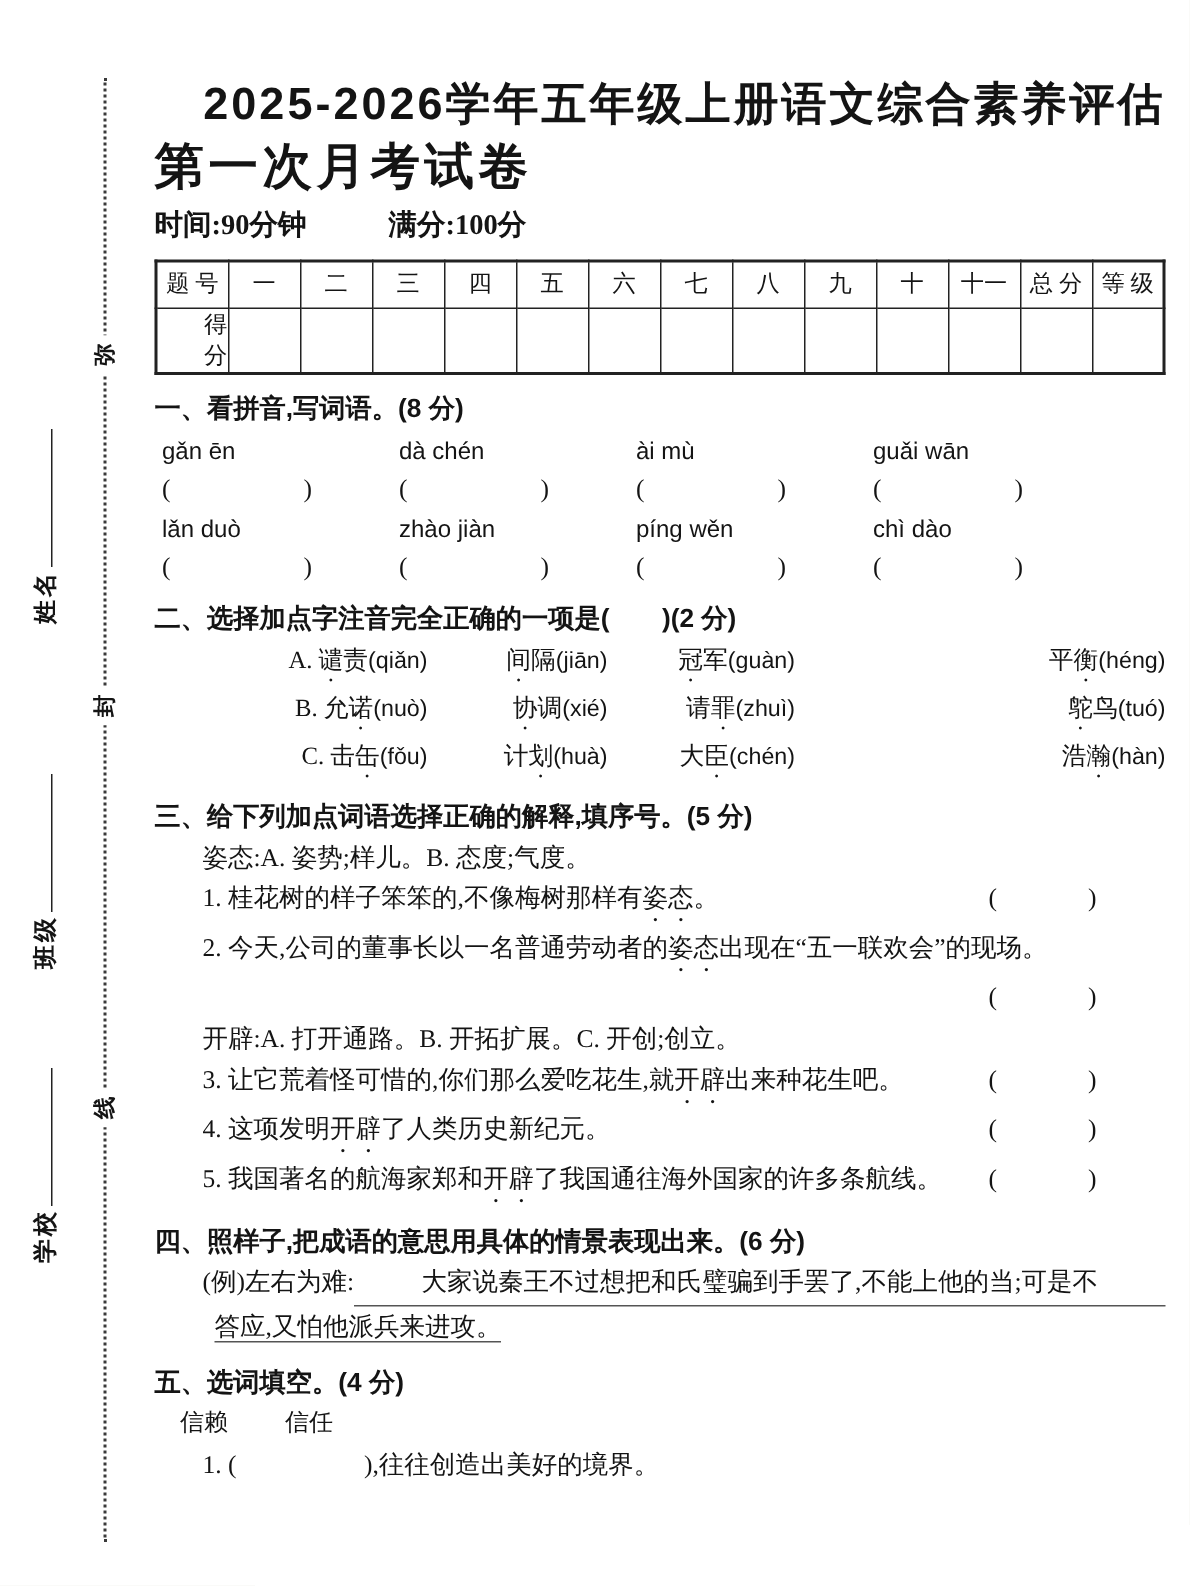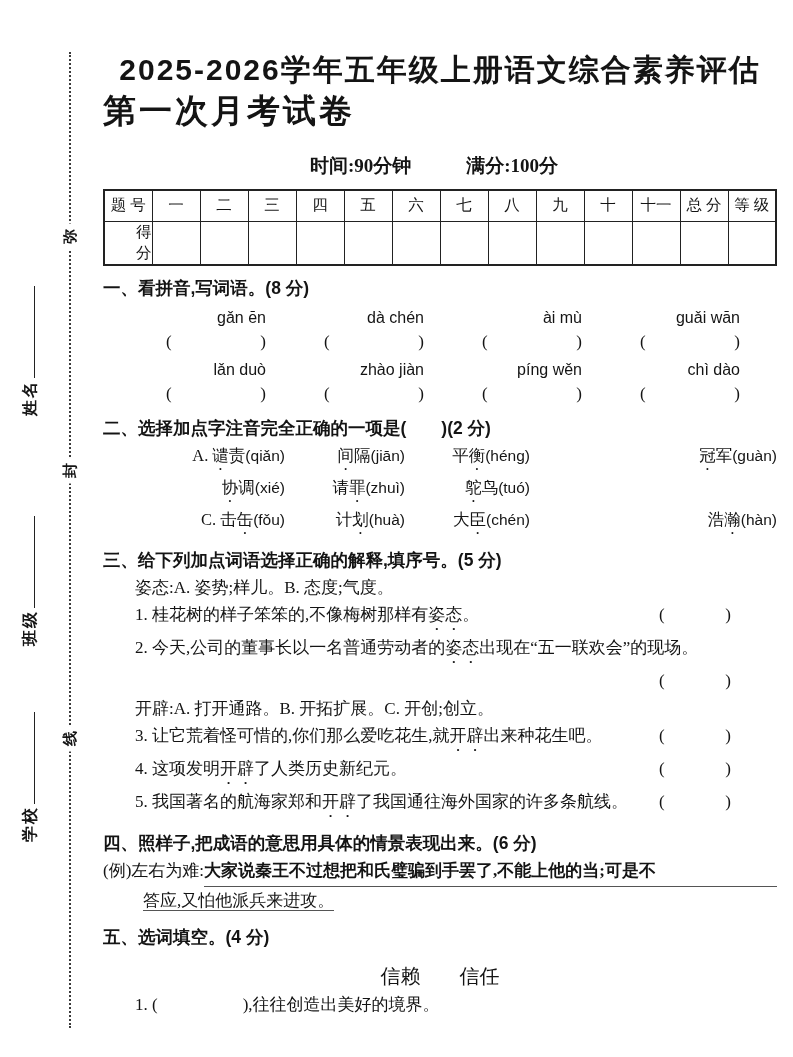--- a/index.html
+++ b/index.html
@@ -20,68 +20,68 @@
   .side-field .side-label{letter-spacing:2px;}
   .side-field .side-line{display:inline-block;width:92px;height:14px;
                          border-bottom:1.5px solid #222;margin-left:2px;}
   .sf-name{left:-44px;top:330px;}
   .sf-class{left:-44px;top:560px;}
   .sf-school{left:-44px;top:756px;}
 
   
   .content{position:absolute;left:103px;top:0;width:674px;}
 
-  .title1{margin:50px 0 0;text-align:center;font-family:"Liberation Sans",sans-serif;
+  .title1{margin:50px 0 0;text-align:right;font-family:"Liberation Sans",sans-serif;
           font-weight:bold;font-size:30px;line-height:1.3;letter-spacing:2px;}
   .title2{margin:1px 0 0;text-align:left;font-family:"Liberation Sans",sans-serif;
           font-weight:bold;font-size:33px;line-height:1.3;letter-spacing:3px;}
-  .meta{margin-top:20px;text-align:center;padding-right:12px;font-weight:bold;font-size:19px;}
+  .meta{margin-top:4px;text-align:left;padding-right:12px;font-weight:bold;font-size:19px;}
   .meta .meta-score{margin-left:50px;}
 
   table.score{width:100%;border-collapse:collapse;margin-top:10px;table-layout:fixed;
               border:2px solid #222;}
   table.score td{border:1px solid #222;text-align:center;font-size:15.5px;padding:0;}
   table.score tr.hd td{height:30px;}
   table.score tr.bd td{height:33px;padding-left:31px;}
 
   .sec-h{font-family:"Liberation Sans",sans-serif;font-weight:bold;font-size:17.5px;
          line-height:27px;margin-top:9px;}
 
   
   .pyrow,.brrow{display:grid;grid-template-columns:repeat(4,158px);margin-left:5px;
-                text-align:right;}
+                text-align:left;}
   .pyrow{font-family:"Liberation Sans",sans-serif;font-size:16px;line-height:25px;margin-top:3px;}
   .brrow{font-size:17px;line-height:24px;margin-bottom:2px;}
   .paren-blank{display:inline-flex;justify-content:space-between;width:100px;}
 
   
   .opt-row{display:grid;grid-template-columns:150px 120px 125px auto;margin-left:32px;
            font-size:16.5px;line-height:27.5px;text-align:right;}
   .opt-label{margin-right:4px;}
   .py{font-family:"Liberation Sans",sans-serif;font-size:15.5px;}
 
   .em-dot{-webkit-text-emphasis:filled dot;-webkit-text-emphasis-position:under right;
           text-emphasis:filled dot;text-emphasis-position:under right;}
 
   
   .s3line{display:flex;margin-left:32px;font-size:17px;line-height:27.5px;}
   .s3line .sent{flex:1;}
   .bracket{display:inline-flex;justify-content:space-between;width:72px;margin-right:46px;
            flex:none;}
 
   
-  .s4ex{display:flex;font-size:17px;line-height:28.5px;}
-  .s4ex .ul-fill{flex:1;border-bottom:1.5px solid #555;font-weight:bold;}
+  .s4ex{display:flex;margin-left:32px;font-size:17px;line-height:28.5px;text-align:center;}
+  .s4ex .ul-fill{flex:1;border-bottom:1.5px solid #555;}
   .s4ex2{margin-left:40px;font-size:17px;line-height:28.5px;}
   .s4ex2 .ul-inline{border-bottom:1.5px solid #555;}
   .s4item{display:flex;margin-left:32px;padding-right:15px;font-size:17px;line-height:29px;}
   .s4item .fill{flex:1;border-bottom:1.2px solid #444;margin-bottom:4px;margin-left:2px;}
 
   
-  .s5opts{text-align:center;font-size:20px;line-height:27px;margin-top:12px;}
+  .s5opts{text-align:left;font-size:16px;line-height:27px;margin-top:0;}
   .s5opts span{margin:0 17px;}
   .s5item{margin-left:32px;font-size:17px;line-height:29px;}
   .gap85{display:inline-block;width:85px;}
 </style>
 </head>
 <body>
 
 <div class="page">
 
   <div class="seal-line"></div>
@@ -197,24 +197,25 @@
               <span>)</span>
             </span></div>
         </div>
       </div>
 
     <div class="sec-h">二、选择加点字注音完全正确的一项是(　　)(2 分)</div>
     <div id="s2-options">
         <div class="opt-row">
           <div><span class="opt-label">A.</span><span><span class="em-dot">谴</span><span>责</span><span class="py">(qiǎn)</span></span></div>
           <div><span><span class="em-dot">间</span><span>隔</span><span class="py">(jiān)</span></span></div>
+          <div><span><span class="em-dot">冠</span><span>军</span><span class="py">(guàn)</span></span></div>
           <div><span><span>平</span><span class="em-dot">衡</span><span class="py">(héng)</span></span></div>
-          <div><span><span class="em-dot">冠</span><span>军</span><span class="py">(guàn)</span></span></div>
         </div>
         <div class="opt-row">
+          <div><span class="opt-label">B.</span><span><span>允</span><span class="em-dot">诺</span><span class="py">(nuò)</span></span></div>
           <div><span><span class="em-dot">协</span><span>调</span><span class="py">(xié)</span></span></div>
           <div><span><span>请</span><span class="em-dot">罪</span><span class="py">(zhuì)</span></span></div>
           <div><span><span class="em-dot">鸵</span><span>鸟</span><span class="py">(tuó)</span></span></div>
         </div>
         <div class="opt-row">
           <div><span class="opt-label">C.</span><span><span>击</span><span class="em-dot">缶</span><span class="py">(fǒu)</span></span></div>
           <div><span><span>计</span><span class="em-dot">划</span><span class="py">(huà)</span></span></div>
           <div><span><span>大</span><span class="em-dot">臣</span><span class="py">(chén)</span></span></div>
           <div><span><span>浩</span><span class="em-dot">瀚</span><span class="py">(hàn)</span></span></div>
         </div>

